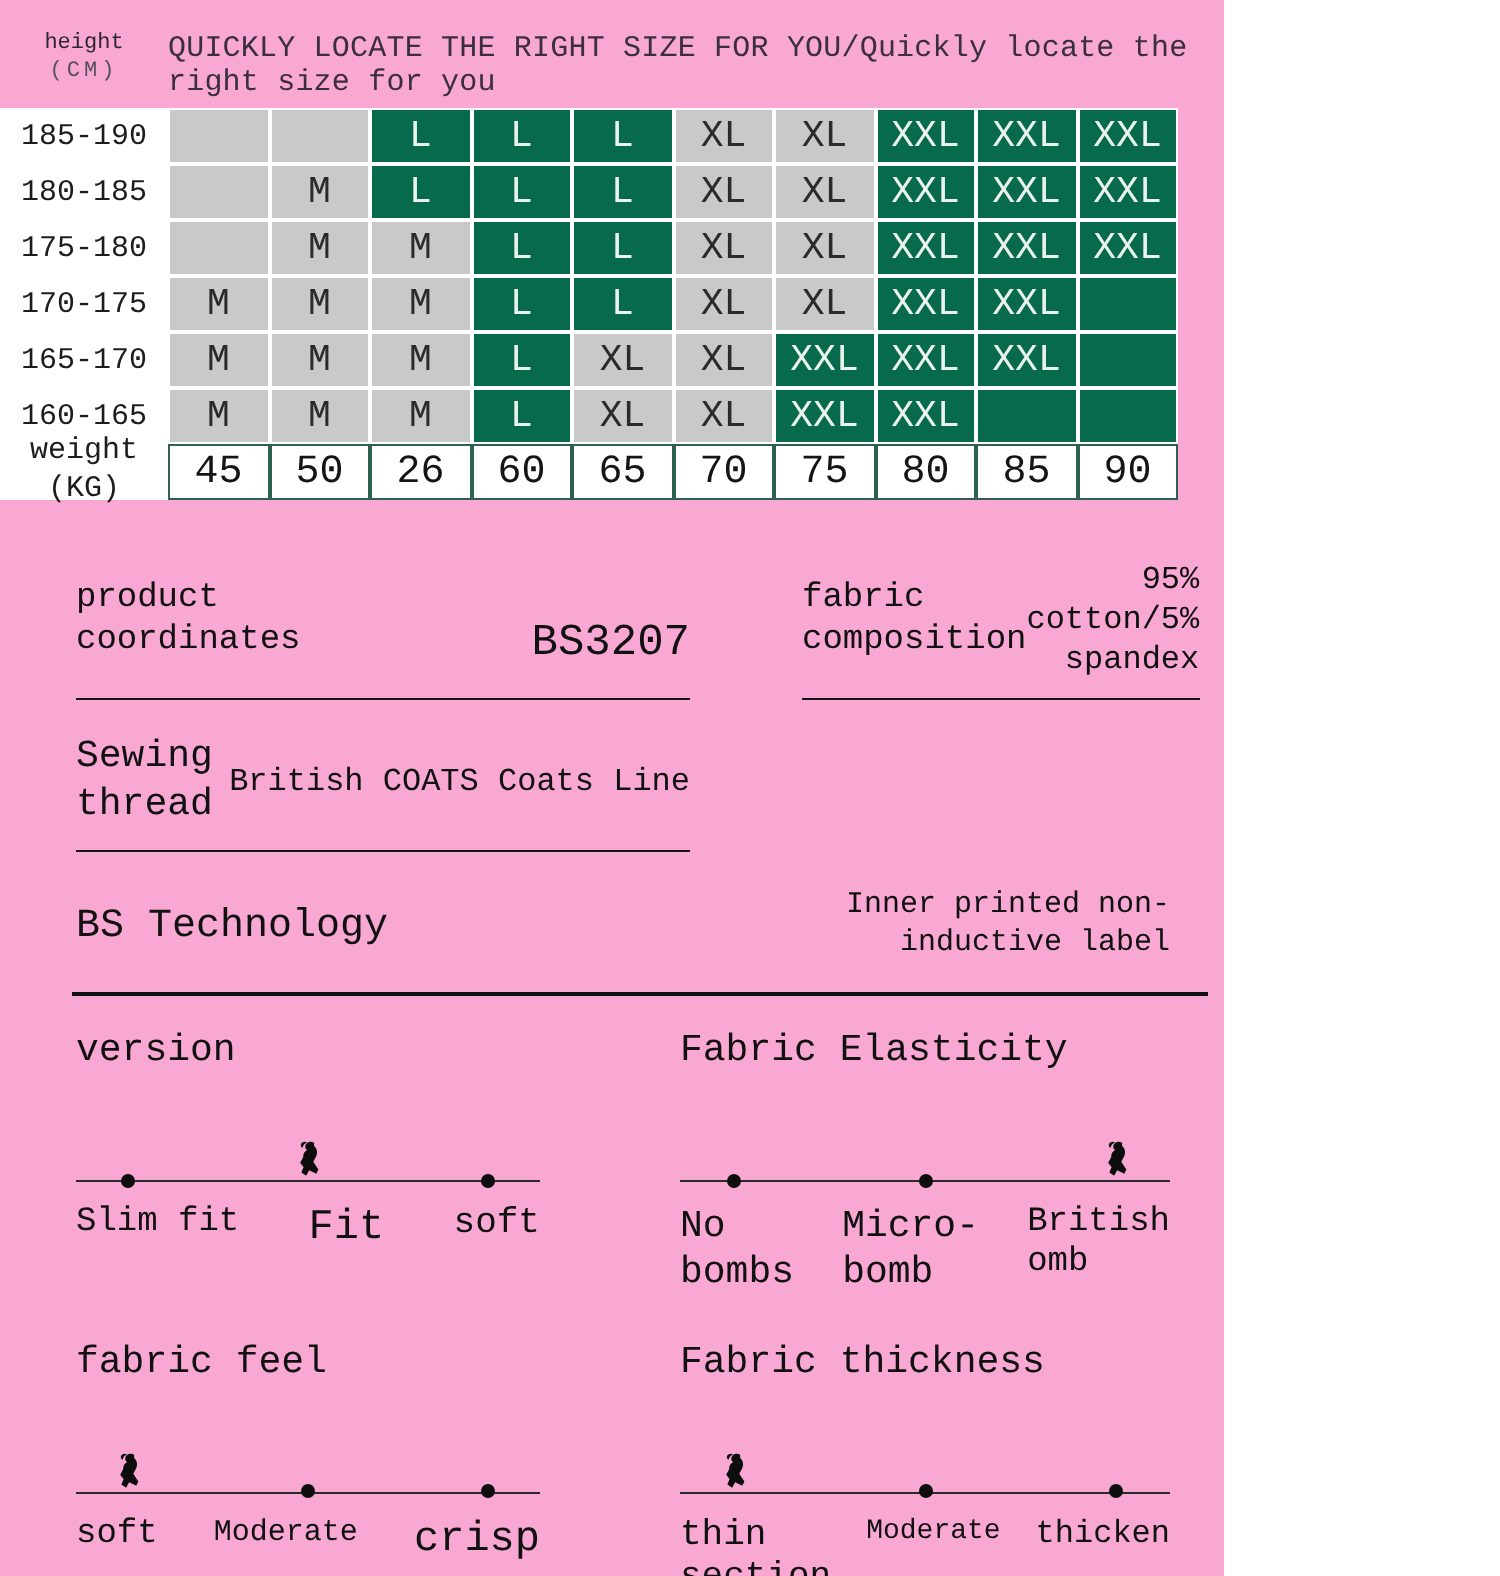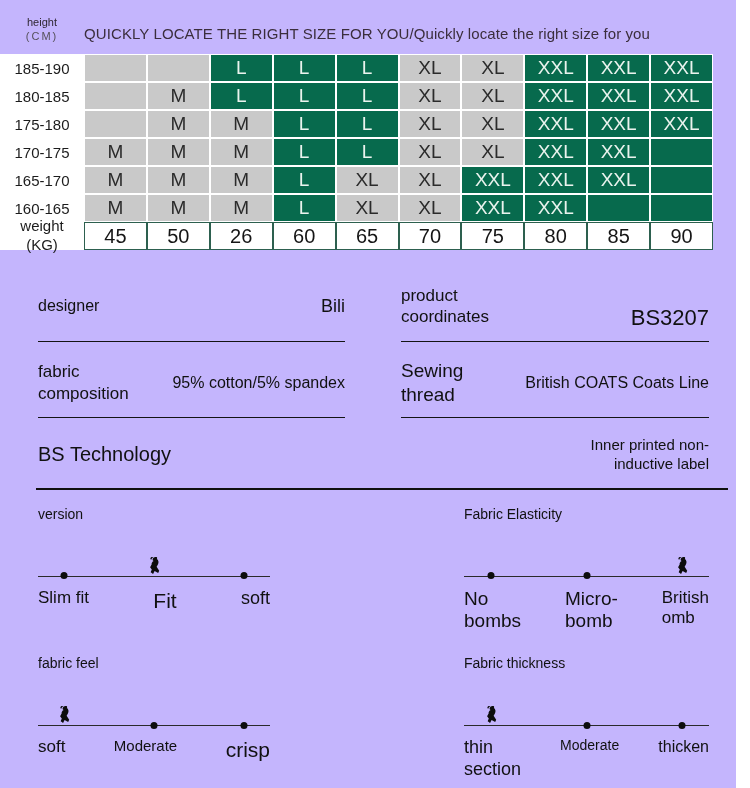--- a/index.html
+++ b/index.html
@@ -1,18 +1,18 @@
 <!DOCTYPE html>
 <html><head>
 <meta charset="utf-8">
 <style>
   html,body{margin:0;padding:0;background:#fff;}
   .page{
-    position:relative;width:736px;height:788px;overflow:hidden;background:#c4b5fd;
-    font-family:Liberation Sans, sans-serif;color:#1a1a1a;
+    position:relative;width:612px;height:788px;overflow:hidden;background:#f9a8d4;
+    font-family:Liberation Mono, monospace;color:#1a1a1a;
   }
   
   .chart-header{display:flex;height:50px;padding-top:4px;}
   .corner{width:84px;display:flex;flex-direction:column;justify-content:center;align-items:center;line-height:1.3;}
   .corner .c-label{font-size:11px;color:#2e2630;}
   .corner .c-unit{font-size:11px;letter-spacing:2px;color:#55505a;}
   .chart-title{flex:1;align-self:center;font-size:15px;color:#3b2e3d;padding-top:8px;letter-spacing:.1px;}
   .size-grid{display:grid;grid-template-columns:84px repeat(10,1fr);grid-auto-rows:28px;margin-right:23px;}
   .rlabel{display:flex;align-items:center;justify-content:center;font-size:15px;color:#1c1c1c;background:#fff;}
   .rlabel.corner-b{flex-direction:column;line-height:1.25;}
@@ -28,21 +28,21 @@
   .spec-value{white-space:pre-line;text-align:right;line-height:1.25;color:#111;}
   .bs-row{display:flex;justify-content:space-between;align-items:center;margin-top:16px;min-height:42px;gap:25px;}
   .bs-label{font-size:20px;color:#111;}
   .bs-value{font-size:15px;text-align:right;white-space:pre-line;line-height:1.25;color:#111;}
   .big-divider{border-bottom:2px solid #101010;margin:12px -19px 0 -2px;}
   
   .sliders{margin:16px 27px 0 38px;display:flex;flex-wrap:wrap;justify-content:space-between;}
   .slider-block{margin-bottom:22px;}
   .slider-block.w-left{width:232px;}
   .slider-block.w-right{width:245px;}
-  .slider-title{font-size:14px;color:#111;margin-bottom:32px;}
+  .slider-title{font-size:19px;color:#111;margin-bottom:32px;}
   .scale{position:relative;height:26px;}
   .scale-line{position:absolute;left:0;right:0;bottom:3px;height:1px;background:#2a2a2a;}
   .marker-dot{position:absolute;bottom:.5px;width:7px;height:7px;border-radius:50%;background:#0d0d0d;transform:translateX(-50%);}
   .marker-fig{position:absolute;bottom:3px;transform:translateX(-50%);line-height:0;}
   .slider-labels{display:flex;justify-content:space-between;margin-top:8px;}
   .opt-label{white-space:pre-line;line-height:1.2;color:#111;}
 </style>
 </head>
 <body>
 
@@ -136,24 +136,20 @@
         <div class="wcell">75</div>
         <div class="wcell">80</div>
         <div class="wcell">85</div>
         <div class="wcell">90</div>
       </div>
   </section>
 
   <section class="specs">
     <div class="spec-grid" id="spec-grid">
         <div class="spec-item">
-          <div class="spec-label" style="font-size: 16px;">designer</div>
-          <div class="spec-value" style="font-size: 18px;">Bili</div>
-        </div>
-        <div class="spec-item">
           <div class="spec-label" style="font-size: 17px;">product
 coordinates</div>
           <div class="spec-value" style="font-size: 22px; margin-top: 24px;">BS3207</div>
         </div>
         <div class="spec-item">
           <div class="spec-label" style="font-size: 17px;">fabric
 composition</div>
           <div class="spec-value" style="font-size: 16px;">95% cotton/5% spandex</div>
         </div>
         <div class="spec-item">

